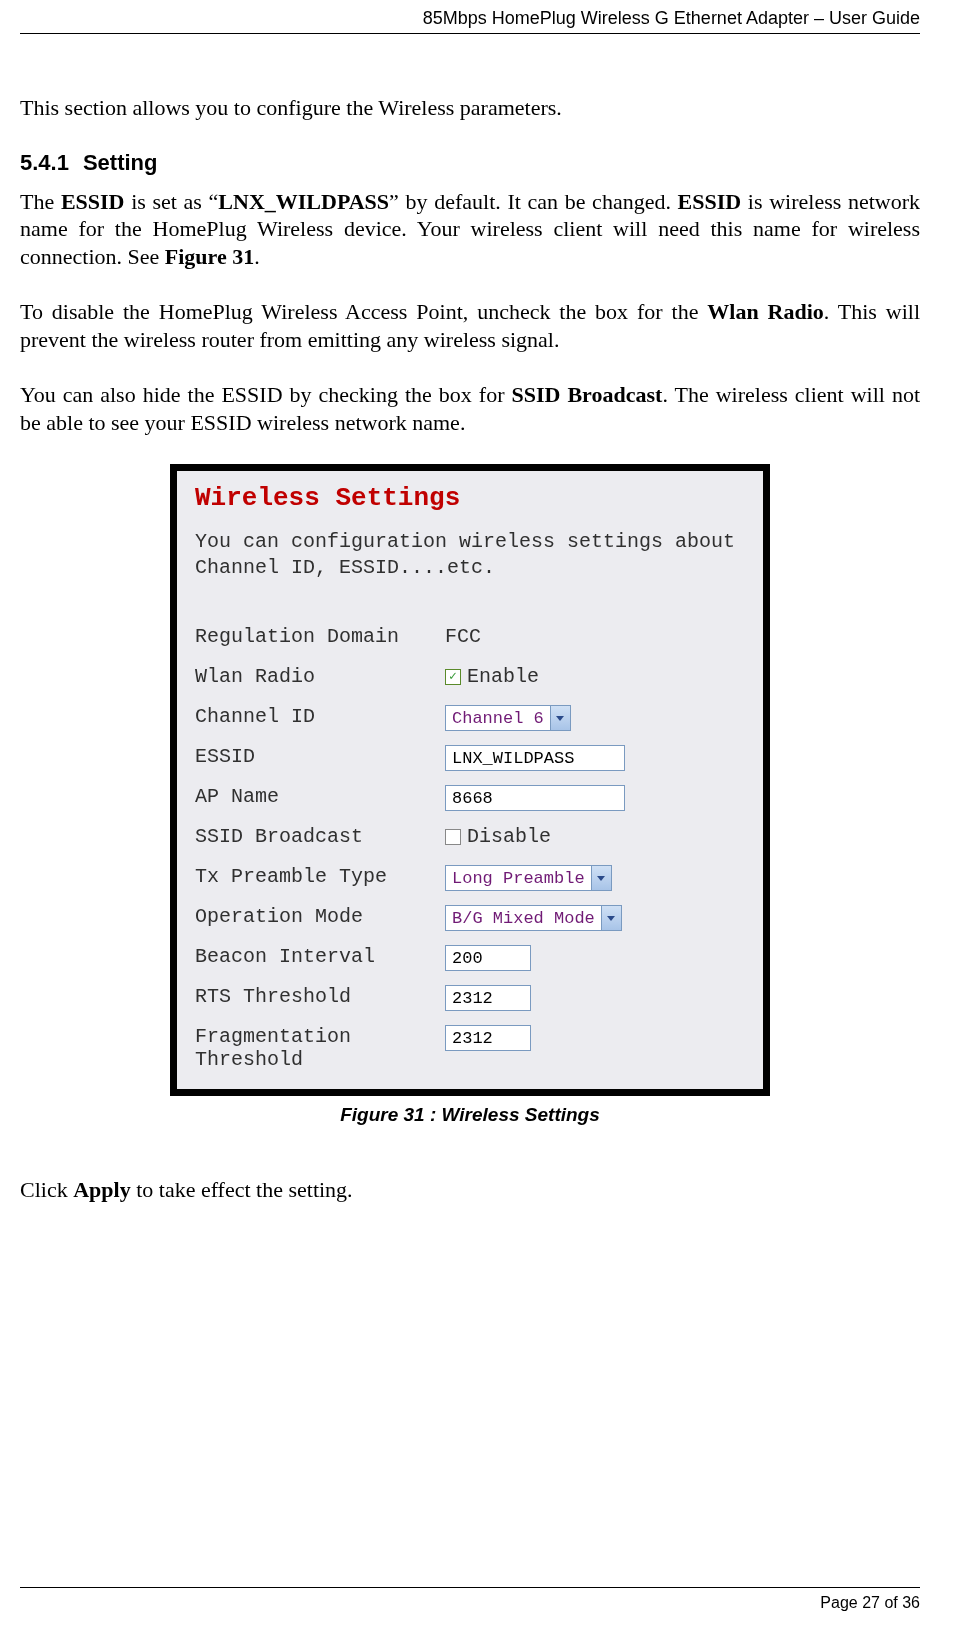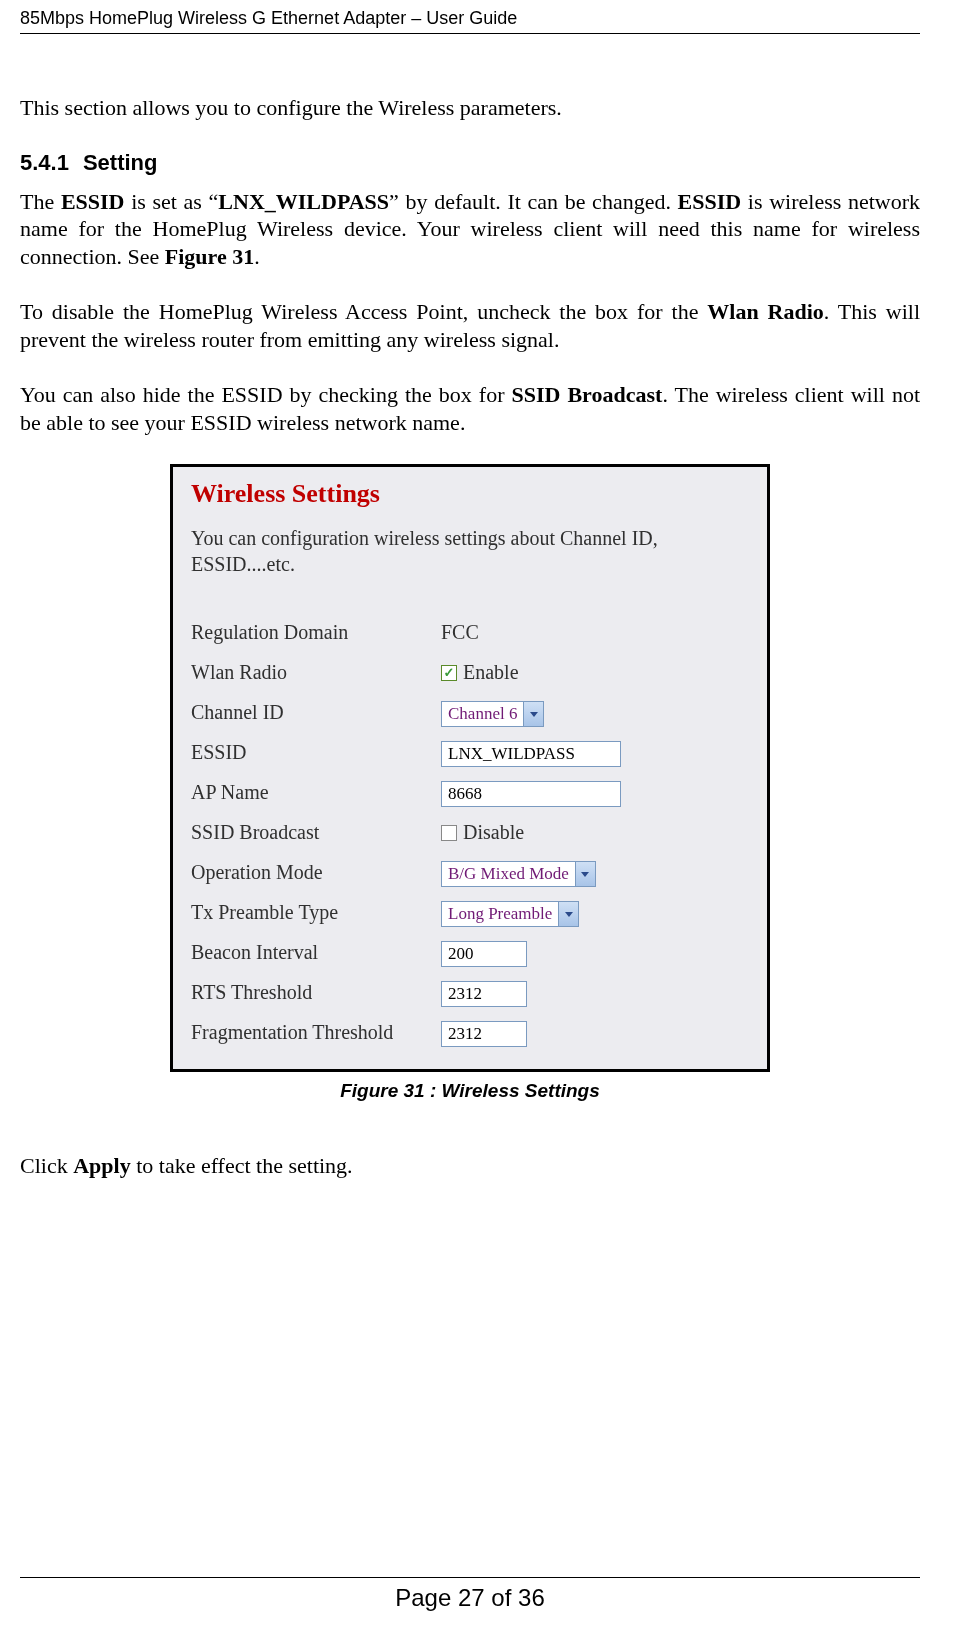--- a/index.html
+++ b/index.html
@@ -10,20 +10,21 @@
     color: #000;
     width: 980px;
   }
   .page {
     width: 980px;
     min-height: 1632px;
     padding: 8px 60px 20px 20px;
     position: relative;
   }
   .header-line {
+    text-align: right;
     font-size: 18px;
     margin: 0 0 4px 0;
   }
   hr.rule {
     border: none;
     border-top: 1px solid #000;
     margin: 0;
   }
   .content {
     margin-top: 60px;
@@ -60,24 +61,24 @@
     font-style: italic;
     font-size: 19px;
     text-align: center;
     margin-top: 8px;
   }
   
   .panel {
     display: inline-block;
     width: 600px;
     background: #ececf0;
-    border: 3px solid #000000;
+    border: 7px solid #000000;
     text-align: left;
     padding: 12px 18px 18px 18px;
-    font-family: Liberation Serif, serif;
+    font-family: Liberation Mono, monospace;
   }
   .panel-title {
     color: #c00000;
     font-weight: bold;
     font-size: 26px;
     margin: 0 0 16px 0;
   }
   .panel-desc {
     font-size: 20px;
     color: #303030;
@@ -153,22 +154,22 @@
   .txt.w-md { width: 180px; }
   .txt.w-sm { width: 86px; }
   .footer {
     position: absolute;
     bottom: 20px;
     left: 20px;
     right: 60px;
   }
   .footer hr { margin-bottom: 6px; }
   .footer-text {
-    text-align: center;
-    font-size: 24px;
+    text-align: right;
+    font-size: 16px;
   }
 </style>
 </head>
 <body>
 
 <div class="page">
   <div class="header-line">85Mbps HomePlug Wireless G Ethernet Adapter – User Guide</div>
   <hr class="rule">
 
   <div class="content">
@@ -237,34 +238,34 @@
 
         <div class="form-row">
           <div class="form-label">SSID Broadcast</div>
           <div class="form-ctrl">
             <span class="chk unchecked">✓</span>
             <span>Disable</span>
           </div>
         </div>
 
         <div class="form-row">
+          <div class="form-label">Tx Preamble Type</div>
+          <div class="form-ctrl">
+            <span class="sel">
+              <span>Long Preamble</span>
+              <span class="sel-btn"></span>
+            </span>
+          </div>
+        </div>
+
+        <div class="form-row">
           <div class="form-label">Operation Mode</div>
           <div class="form-ctrl">
             <span class="sel">
               <span>B/G Mixed Mode</span>
-              <span class="sel-btn"></span>
-            </span>
-          </div>
-        </div>
-
-        <div class="form-row">
-          <div class="form-label">Tx Preamble Type</div>
-          <div class="form-ctrl">
-            <span class="sel">
-              <span>Long Preamble</span>
               <span class="sel-btn"></span>
             </span>
           </div>
         </div>
 
         <div class="form-row">
           <div class="form-label">Beacon Interval</div>
           <div class="form-ctrl">
             <span class="txt w-sm">200</span>
           </div>

